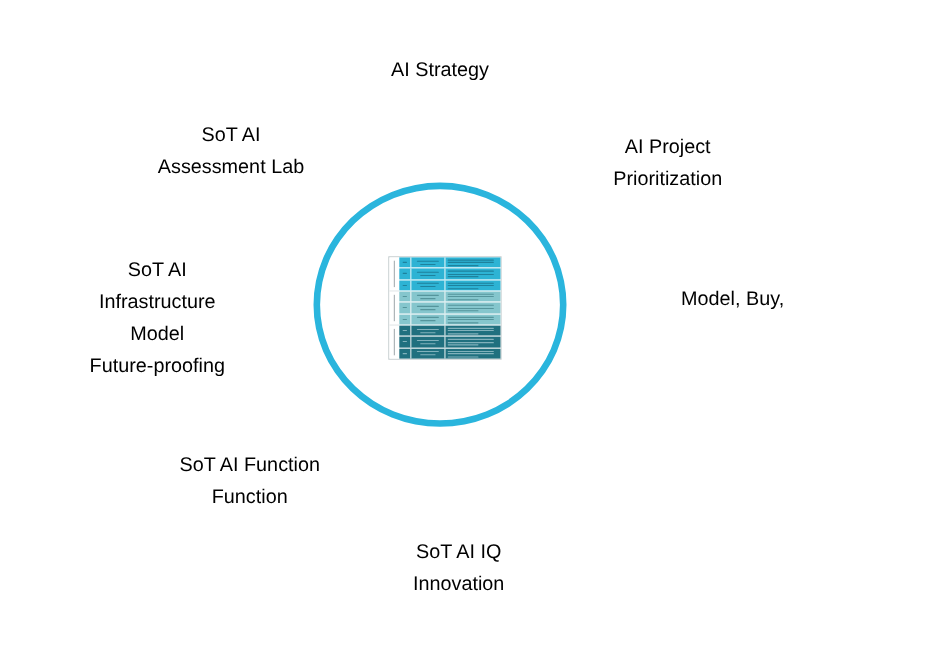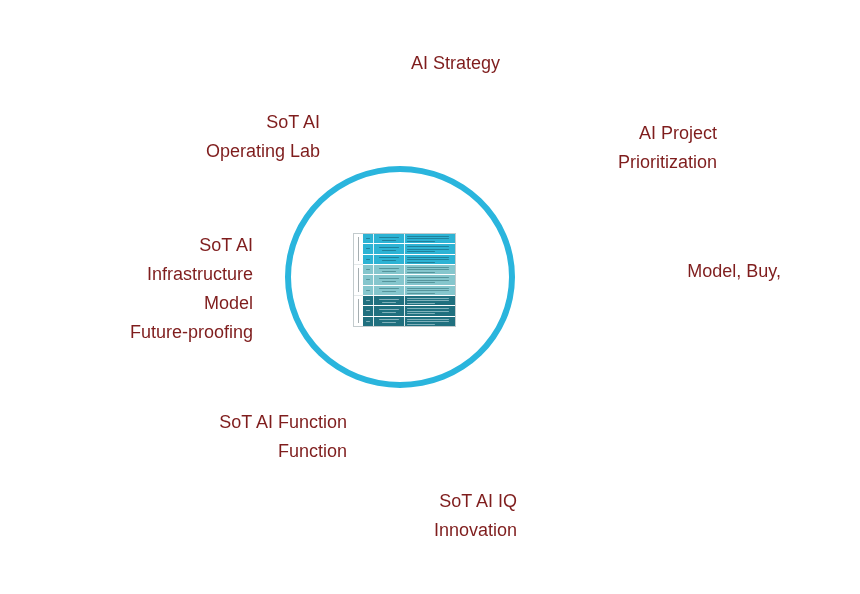--- a/index.html
+++ b/index.html
@@ -10,22 +10,22 @@
   #canvas {
     position: relative;
     width: 860px;
     height: 594px;
     background: #ffffff;
     overflow: hidden;
     font-family: "Liberation Sans", sans-serif;
   }
   .spoke-label {
     position: absolute;
-    text-align: right;
-    color: #7f1d1d;
+    text-align: center;
+    color: #000000;
     font-size: 18px;
     line-height: 29px;
     white-space: nowrap;
   }
   .spoke-label .line { display: block; }
 
   
   .hub-circle {
     position: absolute;
     left: 285px;
@@ -109,21 +109,21 @@
 <body>
 
 <div id="canvas">
 
   <div class="spoke-label" style="left:300px; top:49px; width:200px;">
     <span class="line">AI Strategy</span>
   </div>
 
   <div class="spoke-label" style="left:100px; top:108px; width:220px;">
     <span class="line">SoT AI</span>
-    <span class="line">Operating Lab</span>
+    <span class="line">Assessment Lab</span>
   </div>
 
   <div class="spoke-label" style="left:497px; top:119px; width:220px;">
     <span class="line">AI Project</span>
     <span class="line">Prioritization</span>
   </div>
 
   <div class="spoke-label" style="left:33px; top:231px; width:220px;">
     <span class="line">SoT AI</span>
     <span class="line">Infrastructure</span>

